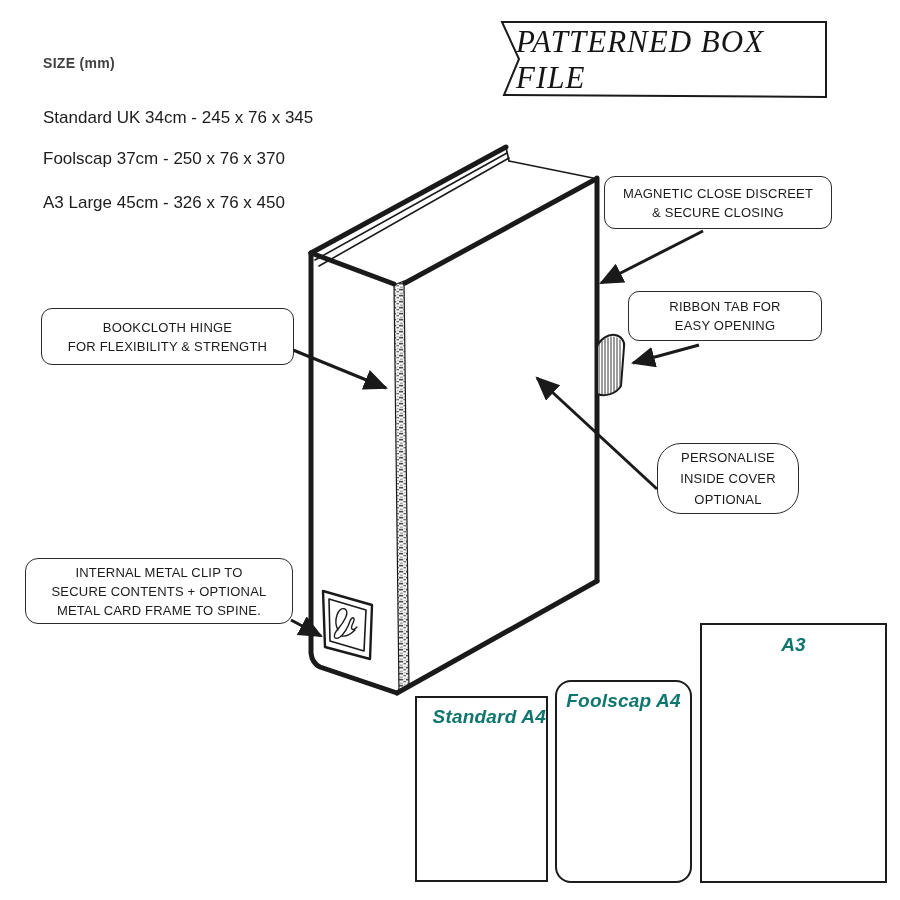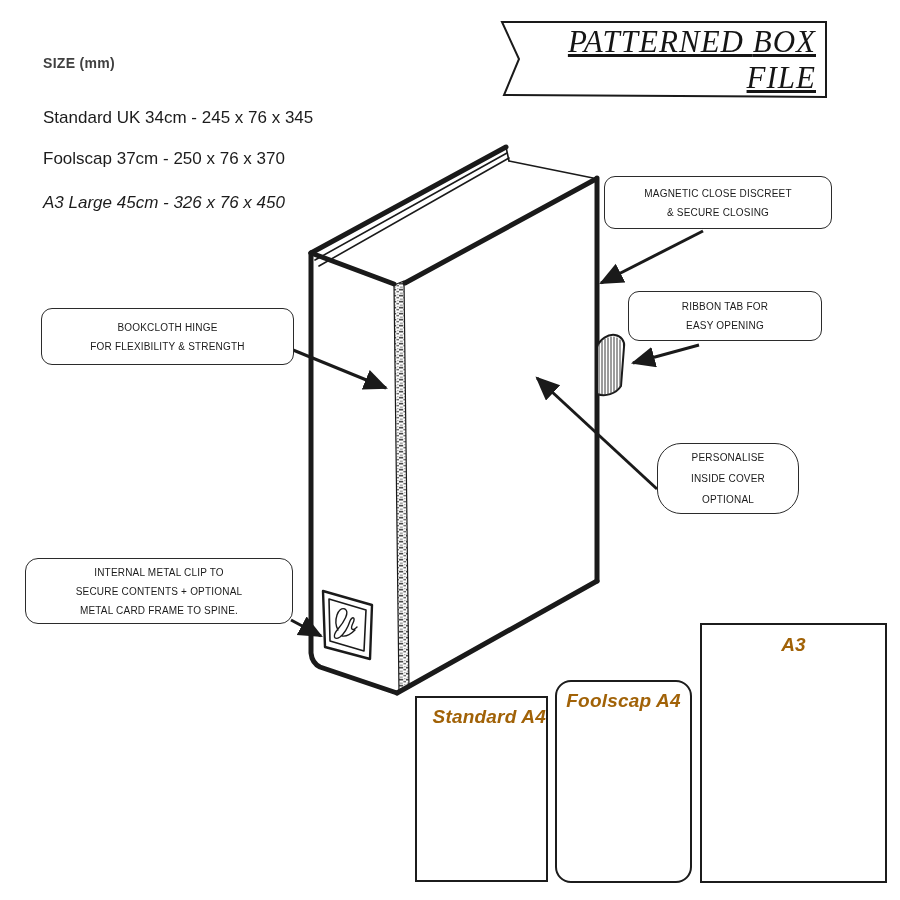--- a/index.html
+++ b/index.html
@@ -5,36 +5,36 @@
   html,body{margin:0;padding:0;}
   body{
     width:900px;height:900px;position:relative;background:#ffffff;
     font-family:"Liberation Sans",sans-serif;overflow:hidden;
   }
   #diagram-svg{position:absolute;left:0;top:0;}
   .callout{
     position:absolute;box-sizing:border-box;background:#fff;
     border:1.7px solid #2b2b2b;border-radius:11px;
     display:flex;flex-direction:column;align-items:center;justify-content:center;
-    text-align:center;font-size:10px;line-height:19px;color:#1b1b1b;letter-spacing:.2px;
+    text-align:center;font-size:13px;line-height:19px;color:#1b1b1b;letter-spacing:.2px;
   }
   .callout span{display:block;}
   .banner-text{
-    position:absolute;left:516px;top:24px;width:300px;text-align:right;
+    position:absolute;left:516px;top:24px;width:300px;text-align:left;
     font-family:"Liberation Serif",serif;font-style:italic;font-size:31px;
-    line-height:36px;color:#151515;letter-spacing:1px;text-decoration:underline;
+    line-height:36px;color:#151515;letter-spacing:1px;
   }
   .size-heading{position:absolute;left:43px;top:55px;font-size:14px;font-weight:bold;color:#404040;letter-spacing:.3px;}
   .size-line{position:absolute;left:43px;font-size:17px;color:#1c1c1c;}
   .paper{
     position:absolute;box-sizing:border-box;background:#fff;border:2.2px solid #1c1c1c;
     text-align:center;
   }
   .paper-label{
-    display:block;font-weight:bold;font-style:italic;font-size:19px;color:#a16207;letter-spacing:.2px;
+    display:block;font-weight:bold;font-style:italic;font-size:19px;color:#0f766e;letter-spacing:.2px;
   }
 </style>
 </head>
 <body>
 
 <svg id="diagram-svg" width="900" height="900" viewBox="0 0 900 900">
   <defs>
     <pattern id="hingeHatch" width="7" height="6" patternUnits="userSpaceOnUse">
       <rect width="7" height="6" fill="#ffffff"></rect>
       <rect x="0" y="0.8" width="4.2" height="1.7" fill="#4a4a4a"></rect>
@@ -111,21 +111,21 @@
 </svg>
 
 <div class="banner-text">
   <span>PATTERNED</span>
   <span>BOX FILE</span>
 </div>
 
 <div class="size-heading">SIZE (mm)</div>
 <div class="size-line" style="top:108px;">Standard UK 34cm - 245 x 76 x 345</div>
 <div class="size-line" style="top:149px;">Foolscap 37cm - 250 x 76 x 370</div>
-<div class="size-line" style="top:193px;font-style:italic;">A3 Large 45cm - 326 x 76 x 450</div>
+<div class="size-line" style="top:193px;">A3 Large 45cm - 326 x 76 x 450</div>
 
 <div class="callout" style="left:604px;top:176px;width:228px;height:53px;">
   <span>MAGNETIC CLOSE DISCREET</span>
   <span>&amp; SECURE CLOSING</span>
 </div>
 
 <div class="callout" style="left:628px;top:291px;width:194px;height:50px;">
   <span>RIBBON TAB FOR</span>
   <span>EASY OPENING</span>
 </div>

